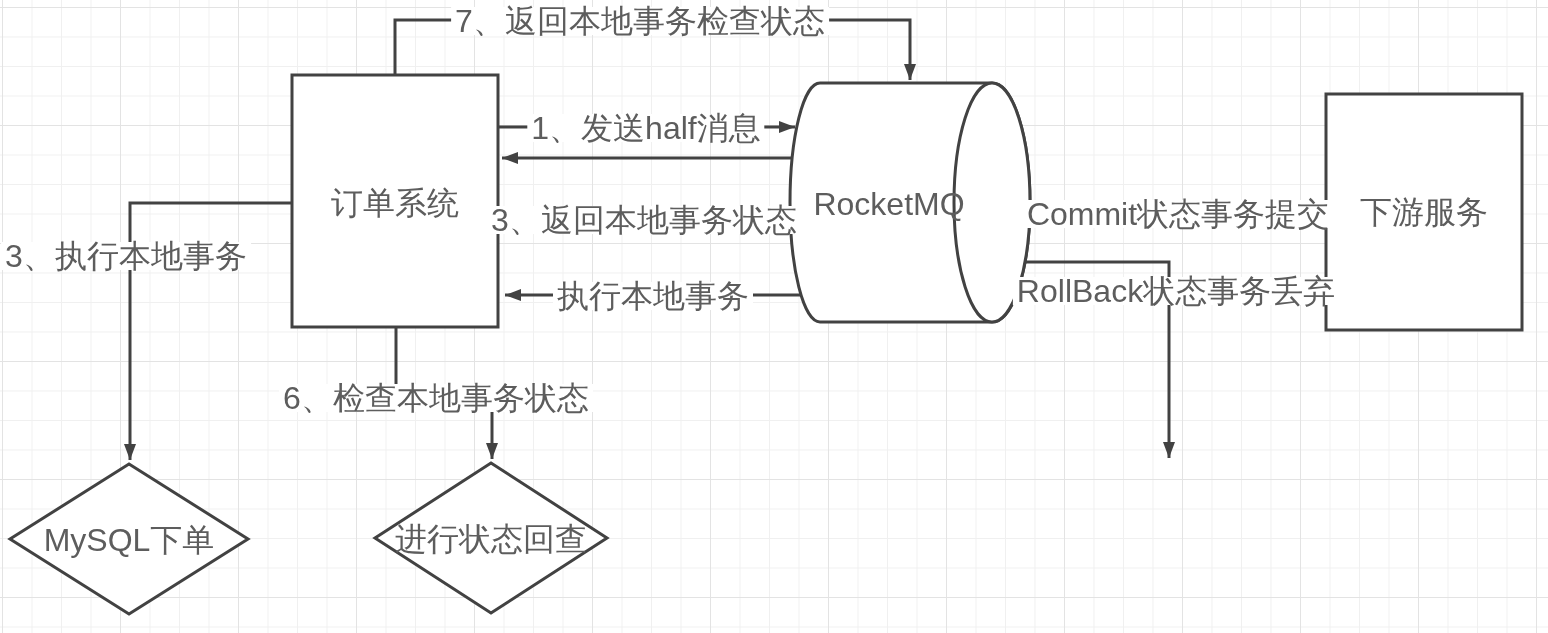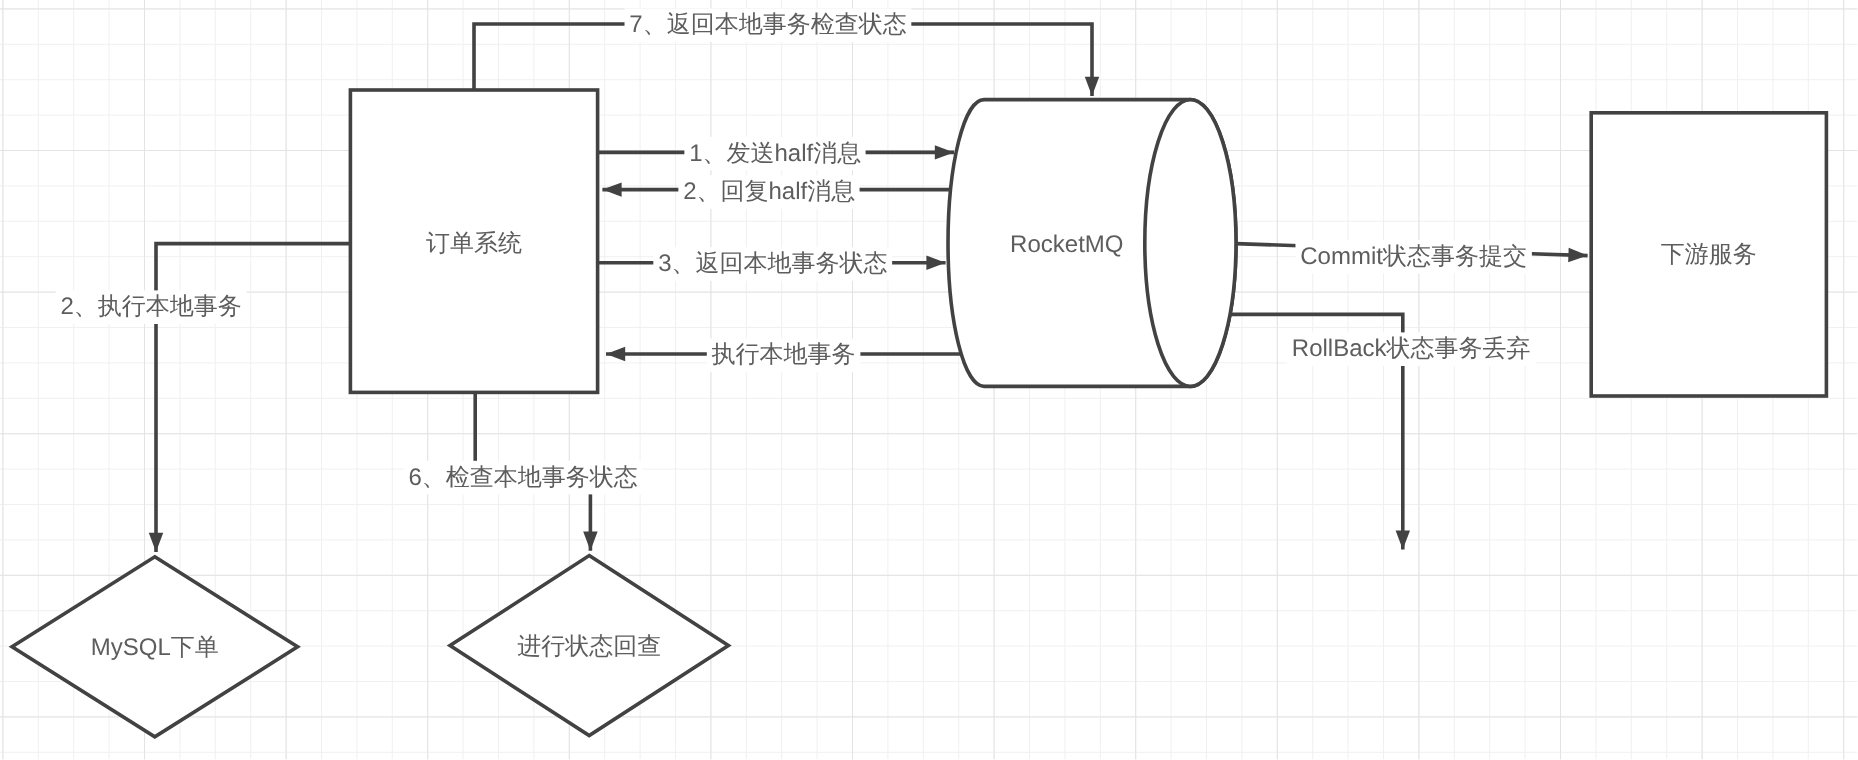--- a/index.html
+++ b/index.html
@@ -34,21 +34,21 @@
   }
   .edge {
     fill: none;
     stroke: #424242;
     stroke-width: 3;
   }
   .lbl {
     position: absolute;
     transform: translate(-50%, -50%);
     white-space: nowrap;
-    font-size: 20px;
+    font-size: 32px;
     line-height: 28px;
     color: #5d5d5d;
     text-align: center;
   }
   .edge-lbl {
     background: #ffffff;
     padding: 0 4px;
   }
 </style>
 </head>
@@ -83,23 +83,22 @@
   </svg>
 
   <div class="lbl" style="left:395px; top:203px">订单系统</div>
   <div class="lbl" style="left:889px; top:204px">RocketMQ</div>
   <div class="lbl" style="left:1424px; top:212px">下游服务</div>
   <div class="lbl" style="left:129px; top:540px">MySQL下单</div>
   <div class="lbl" style="left:491px; top:539px">进行状态回查</div>
 
   <div class="lbl edge-lbl" style="left:640px; top:21px">7、返回本地事务检查状态</div>
   <div class="lbl edge-lbl" style="left:646px; top:128px">1、发送half消息</div>
-  <div class="lbl edge-lbl" style="left:641px; top:160px">2、回复half消息</div>
   <div class="lbl edge-lbl" style="left:644px; top:220px">3、返回本地事务状态</div>
   <div class="lbl edge-lbl" style="left:653px; top:296px">
     <div>执行本地事务</div>
   </div>
-  <div class="lbl edge-lbl" style="left:126px; top:256px">2、执行本地事务</div>
+  <div class="lbl edge-lbl" style="left:126px; top:256px">3、执行本地事务</div>
   <div class="lbl edge-lbl" style="left:436px; top:398px">6、检查本地事务状态</div>
   <div class="lbl edge-lbl" style="left:1176px; top:291px">RollBack状态事务丢弃</div>
   <div class="lbl edge-lbl" style="left:1178px; top:214px">Commit状态事务提交</div>
 
 </div>
 
 </body></html>

